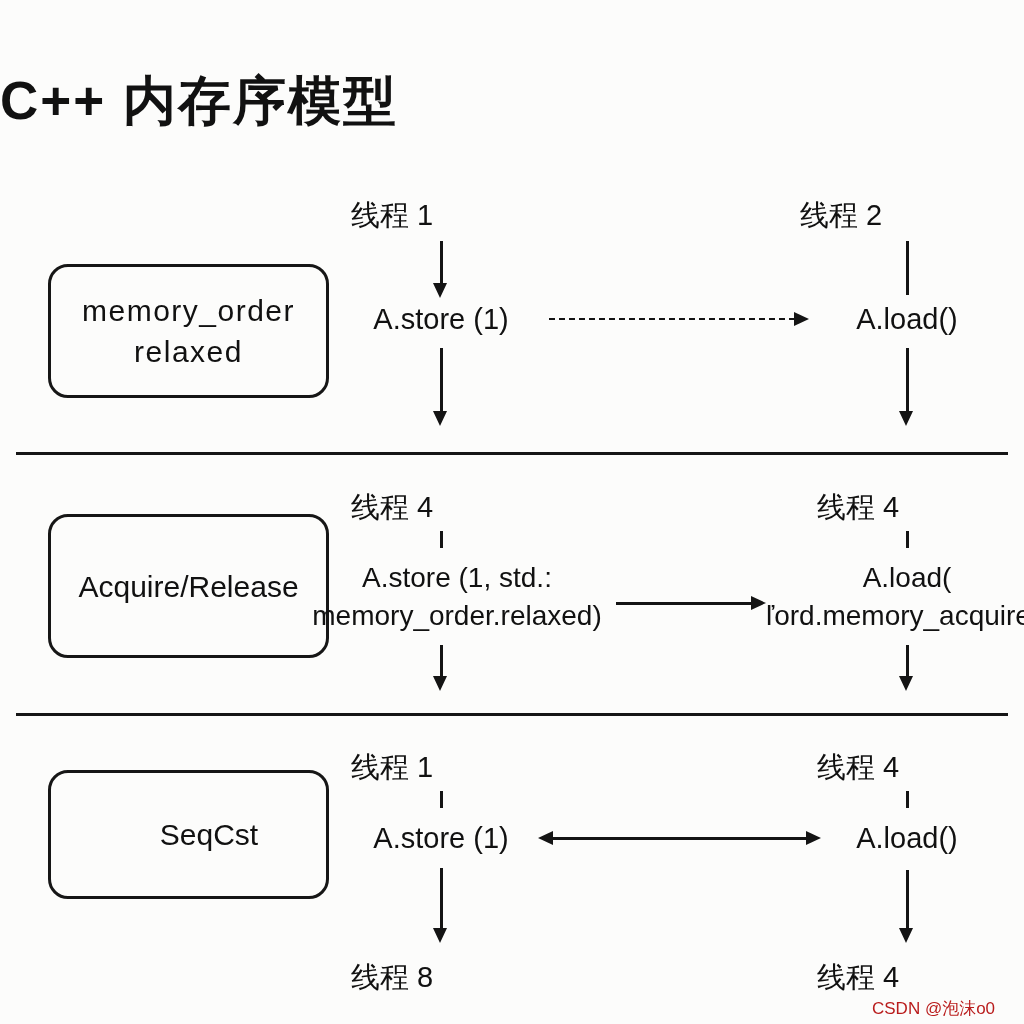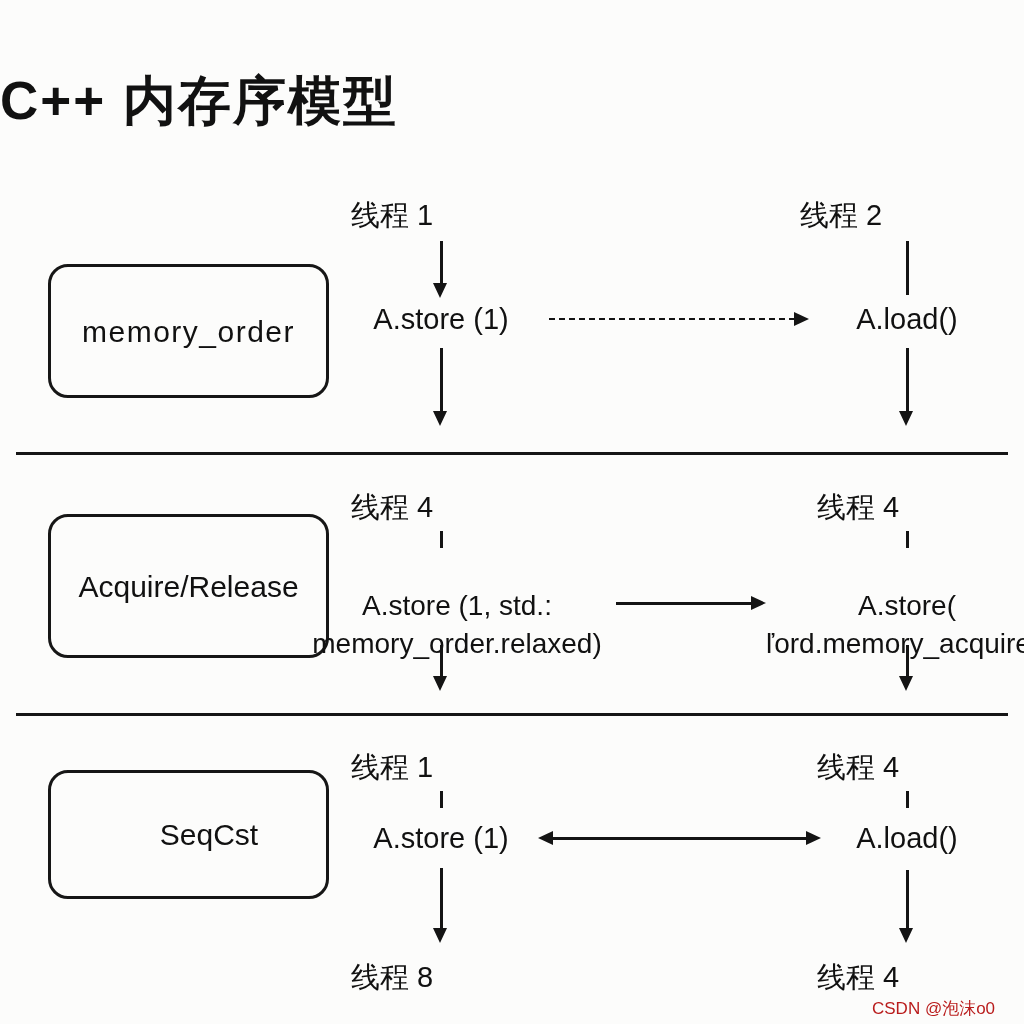--- a/index.html
+++ b/index.html
@@ -27,21 +27,21 @@
     display:flex;flex-direction:column;align-items:center;justify-content:center;
     font-size:30px;line-height:41px;
     box-sizing:border-box;
     margin-left:32px;
   }
   .model-box .spread{letter-spacing:1.5px;}
 
   
   .thread{width:180px;font-size:29px;text-align:left;white-space:nowrap;}
   .code{font-size:29px;text-align:center;white-space:nowrap;}
-  .code-sm{font-size:28px;text-align:center;white-space:nowrap;margin-top:28px;}
+  .code-sm{font-size:28px;text-align:center;white-space:nowrap;}
 
   
   .vline{width:2.5px;background:#141414;}
   .hline{height:2.5px;background:#141414;}
   .hdash{height:0;border-top:2.5px dashed #141414;}
   .head-down{
     width:0;height:0;
     border-left:7.5px solid transparent;border-right:7.5px solid transparent;
     border-top:15px solid #141414;
   }
@@ -63,20 +63,21 @@
     font-size:17px;color:#b91c1c;white-space:nowrap;
   }
 </style>
 </head>
 <body>
 
 <div id="title" class="abs">C++ 内存序模型</div>
 
 <div class="abs model-box" style="top:264px;height:134px;">
   <div class="spread">memory_order</div>
+  <div class="spread">relaxed</div>
 </div>
 
 <div class="abs thread" style="left:351px;top:196px;">线程 1</div>
 <div class="abs vline" style="left:440px;top:241px;height:44px;"></div>
 <div class="abs head-down" style="left:433px;top:283px;"></div>
 <div class="abs code" style="left:331px;top:303px;width:220px;">A.store (1)</div>
 <div class="abs vline" style="left:440px;top:348px;height:64px;"></div>
 <div class="abs head-down" style="left:433px;top:411px;"></div>
 
 <div class="abs hdash" style="left:549px;top:318px;width:246px;"></div>
@@ -99,21 +100,21 @@
 <div class="abs code-sm" style="left:307px;top:562px;width:300px;">A.store (1, std.:</div>
 <div class="abs code-sm" style="left:307px;top:600px;width:300px;">memory_order.relaxed)</div>
 <div class="abs vline" style="left:440px;top:645px;height:32px;"></div>
 <div class="abs head-down" style="left:433px;top:676px;"></div>
 
 <div class="abs hline" style="left:616px;top:602px;width:137px;"></div>
 <div class="abs head-right" style="left:751px;top:596px;"></div>
 
 <div class="abs thread" style="left:817px;top:488px;">线程 4</div>
 <div class="abs vline" style="left:906px;top:531px;height:17px;"></div>
-<div class="abs code-sm" style="left:817px;top:562px;width:180px;">A.store(</div>
+<div class="abs code-sm" style="left:817px;top:562px;width:180px;">A.load(</div>
 <div class="abs code-sm" style="left:766px;top:600px;width:262px;">ľord.memory_acquire)</div>
 <div class="abs vline" style="left:906px;top:645px;height:32px;"></div>
 <div class="abs head-down" style="left:899px;top:676px;"></div>
 
 <div class="abs divider" style="top:713px;"></div>
 
 <div class="abs model-box" style="top:770px;height:129px;padding-left:41px;">
   <div>SeqCst</div>
 </div>
 

